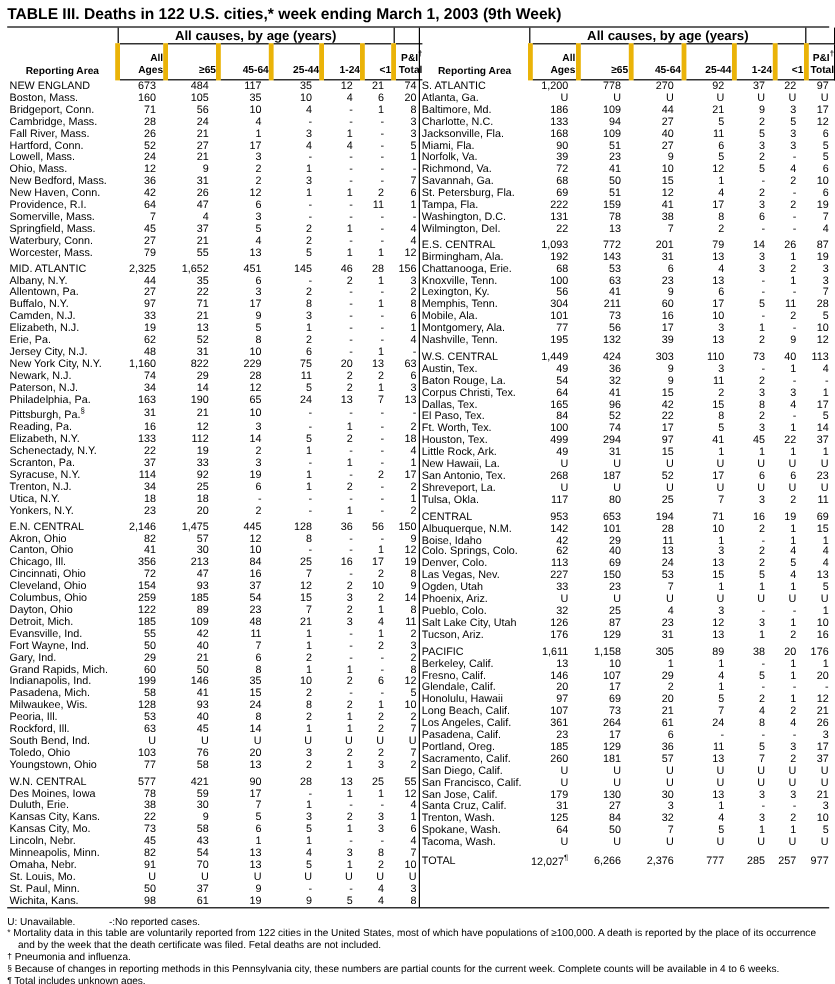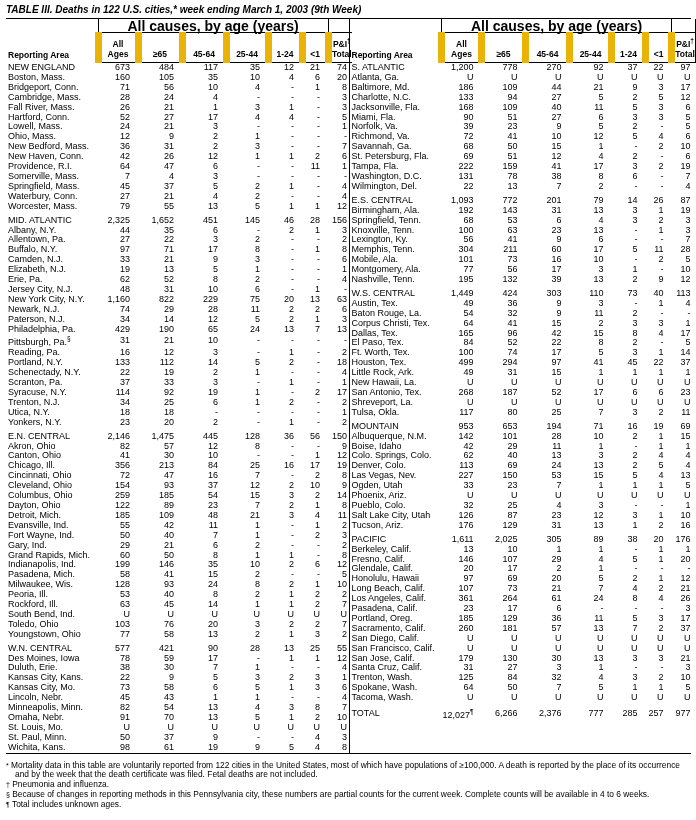--- a/index.html
+++ b/index.html
@@ -1,31 +1,31 @@
 <!DOCTYPE html>
 <html><head>
 <meta charset="utf-8">
 <style>
   html,body { margin:0; padding:0; background:#fff; color:#000; }
   body { width:696px; height:820px; font-family:"Liberation Sans","DejaVu Sans",sans-serif; overflow:hidden; }
   .page { padding:4px 5px 0 6px; }
-  .title { font-size:10px; font-weight:bold; margin:0 0 3px 0; white-space:nowrap;font-style:italic; }
+  .title { font-size:13px; font-weight:bold; margin:0 0 3px 0; white-space:nowrap; }
   .table-wrap { display:flex; border-top:1.5px solid #000; border-bottom:1.5px solid #000; }
   .half { width:50%; }
   .half.right { border-left:1px solid #000; }
   table { border-collapse:collapse; width:100%; table-layout:fixed; }
   col.c-area { width:92px; } col.c-all { width:40px; } col.c-65 { width:44px; }
   col.c-4564 { width:44px; } col.c-2544 { width:42px; } col.c-124 { width:34px; }
   col.c-lt1 { width:26px; } col.c-pi { width:24px; }
   thead th { font-weight:bold; font-size:8.5px; padding:0; line-height:10px; }
-  th.area-head { text-align:left; vertical-align:bottom; padding:0 0 3px 2px; }
-  tr.group th.group-label { border-left:1px solid #000; border-bottom:1px solid #000; height:13px; text-align:center; font-size:14px; }
+  th.area-head { text-align:center; vertical-align:bottom; padding:0 0 3px 2px; }
+  tr.group th.group-label { border-left:1px solid #000; border-bottom:1px solid #000; height:13px; text-align:center; font-size:11px; }
   tr.group th.pi-blank { border-left:1px solid #000; border-bottom:1px solid #000; }
   .half.right tr.group th.pi-blank, .half.right tr.labels th.pi-head { border-right:1px solid #000; }
-  tr.labels th { border-left:7px solid #eab308; vertical-align:bottom; padding:2px 0 3px 0; height:24px; text-align:center; }
+  tr.labels th { border-left:4px solid #eab308; vertical-align:bottom; padding:2px 0 3px 0; height:24px; text-align:right; }
   tr.labels th { border-bottom:1.4px solid #000; }
   thead sup { font-size:6.5px; }
   tbody td { font-size:9px; line-height:9.9px; padding:0; white-space:nowrap; overflow:hidden; }
   td.label { text-align:left; padding-left:2px; }
   td.num { text-align:right; padding-right:8px; }
   td.num.pi { padding-right:5px; }
   tr.gap td { height:4px; line-height:4px; font-size:1px; }
   tbody sup { font-size:6.5px; }
   .footnotes { margin-top:7px; font-size:8.4px; line-height:9.8px; }
   .fn { padding-left:9px; text-indent:-9px; margin:0; }
@@ -327,21 +327,21 @@
               <td class="num">34</td>
               <td class="num">14</td>
               <td class="num">12</td>
               <td class="num">5</td>
               <td class="num">2</td>
               <td class="num">1</td>
               <td class="num pi">3</td>
             </tr>
             <tr>
               <td class="label">Philadelphia, Pa.</td>
-              <td class="num">429</td>
+              <td class="num">163</td>
               <td class="num">190</td>
               <td class="num">65</td>
               <td class="num">24</td>
               <td class="num">13</td>
               <td class="num">7</td>
               <td class="num pi">13</td>
             </tr>
             <tr>
               <td class="label">Pittsburgh, Pa.<sup>§</sup></td>
               <td class="num">31</td>
@@ -356,21 +356,21 @@
               <td class="label">Reading, Pa.</td>
               <td class="num">16</td>
               <td class="num">12</td>
               <td class="num">3</td>
               <td class="num">-</td>
               <td class="num">1</td>
               <td class="num">-</td>
               <td class="num pi">2</td>
             </tr>
             <tr>
-              <td class="label">Portland, N.Y.</td>
+              <td class="label">Elizabeth, N.Y.</td>
               <td class="num">133</td>
               <td class="num">112</td>
               <td class="num">14</td>
               <td class="num">5</td>
               <td class="num">2</td>
               <td class="num">-</td>
               <td class="num pi">18</td>
             </tr>
             <tr>
               <td class="label">Schenectady, N.Y.</td>
@@ -938,21 +938,21 @@
               <td class="label">Birmingham, Ala.</td>
               <td class="num">192</td>
               <td class="num">143</td>
               <td class="num">31</td>
               <td class="num">13</td>
               <td class="num">3</td>
               <td class="num">1</td>
               <td class="num pi">19</td>
             </tr>
             <tr>
-              <td class="label">Springfield, Tenn.</td>
+              <td class="label">Chattanooga, Erie.</td>
               <td class="num">68</td>
               <td class="num">53</td>
               <td class="num">6</td>
               <td class="num">4</td>
               <td class="num">3</td>
               <td class="num">2</td>
               <td class="num pi">3</td>
             </tr>
             <tr>
               <td class="label">Knoxville, Tenn.</td>
@@ -1144,21 +1144,21 @@
               <td class="num">25</td>
               <td class="num">7</td>
               <td class="num">3</td>
               <td class="num">2</td>
               <td class="num pi">11</td>
             </tr>
             <tr class="gap">
               <td colspan="8"></td>
             </tr>
             <tr>
-              <td class="label">MOUNTAIN</td>
+              <td class="label">CENTRAL</td>
               <td class="num">953</td>
               <td class="num">653</td>
               <td class="num">194</td>
               <td class="num">71</td>
               <td class="num">16</td>
               <td class="num">19</td>
               <td class="num pi">69</td>
             </tr>
             <tr>
               <td class="label">Albuquerque, N.M.</td>
@@ -1259,21 +1259,21 @@
               <td class="num">1</td>
               <td class="num">2</td>
               <td class="num pi">16</td>
             </tr>
             <tr class="gap">
               <td colspan="8"></td>
             </tr>
             <tr>
               <td class="label">PACIFIC</td>
               <td class="num">1,611</td>
-              <td class="num">2,025</td>
+              <td class="num">1,158</td>
               <td class="num">305</td>
               <td class="num">89</td>
               <td class="num">38</td>
               <td class="num">20</td>
               <td class="num pi">176</td>
             </tr>
             <tr>
               <td class="label">Berkeley, Calif.</td>
               <td class="num">13</td>
               <td class="num">10</td>
@@ -1445,18 +1445,19 @@
               <td class="num">285</td>
               <td class="num">257</td>
               <td class="num pi">977</td>
             </tr>
           </tbody>
       </table>
     </div>
   </div>
 
   <div class="footnotes">
+    <p class="fn fn-first"><span class="seg1">U: Unavailable.</span><span class="seg2">-:No reported cases.</span></p>
     <p class="fn"><span class="marker">*</span> <span>Mortality data in this table are voluntarily reported from 122 cities in the United States, most of which have populations of ≥100,000. A death is reported by the place of its occurrence and by the week that the death certificate was filed. Fetal deaths are not included.</span></p>
     <p class="fn"><span class="marker">†</span> <span>Pneumonia and influenza.</span></p>
     <p class="fn"><span class="marker">§</span> <span>Because of changes in reporting methods in this Pennsylvania city, these numbers are partial counts for the current week. Complete counts will be available in 4 to 6 weeks.</span></p>
     <p class="fn"><span class="marker">¶</span> <span>Total includes unknown ages.</span></p>
   </div>
 </div>
 
 </body></html>

